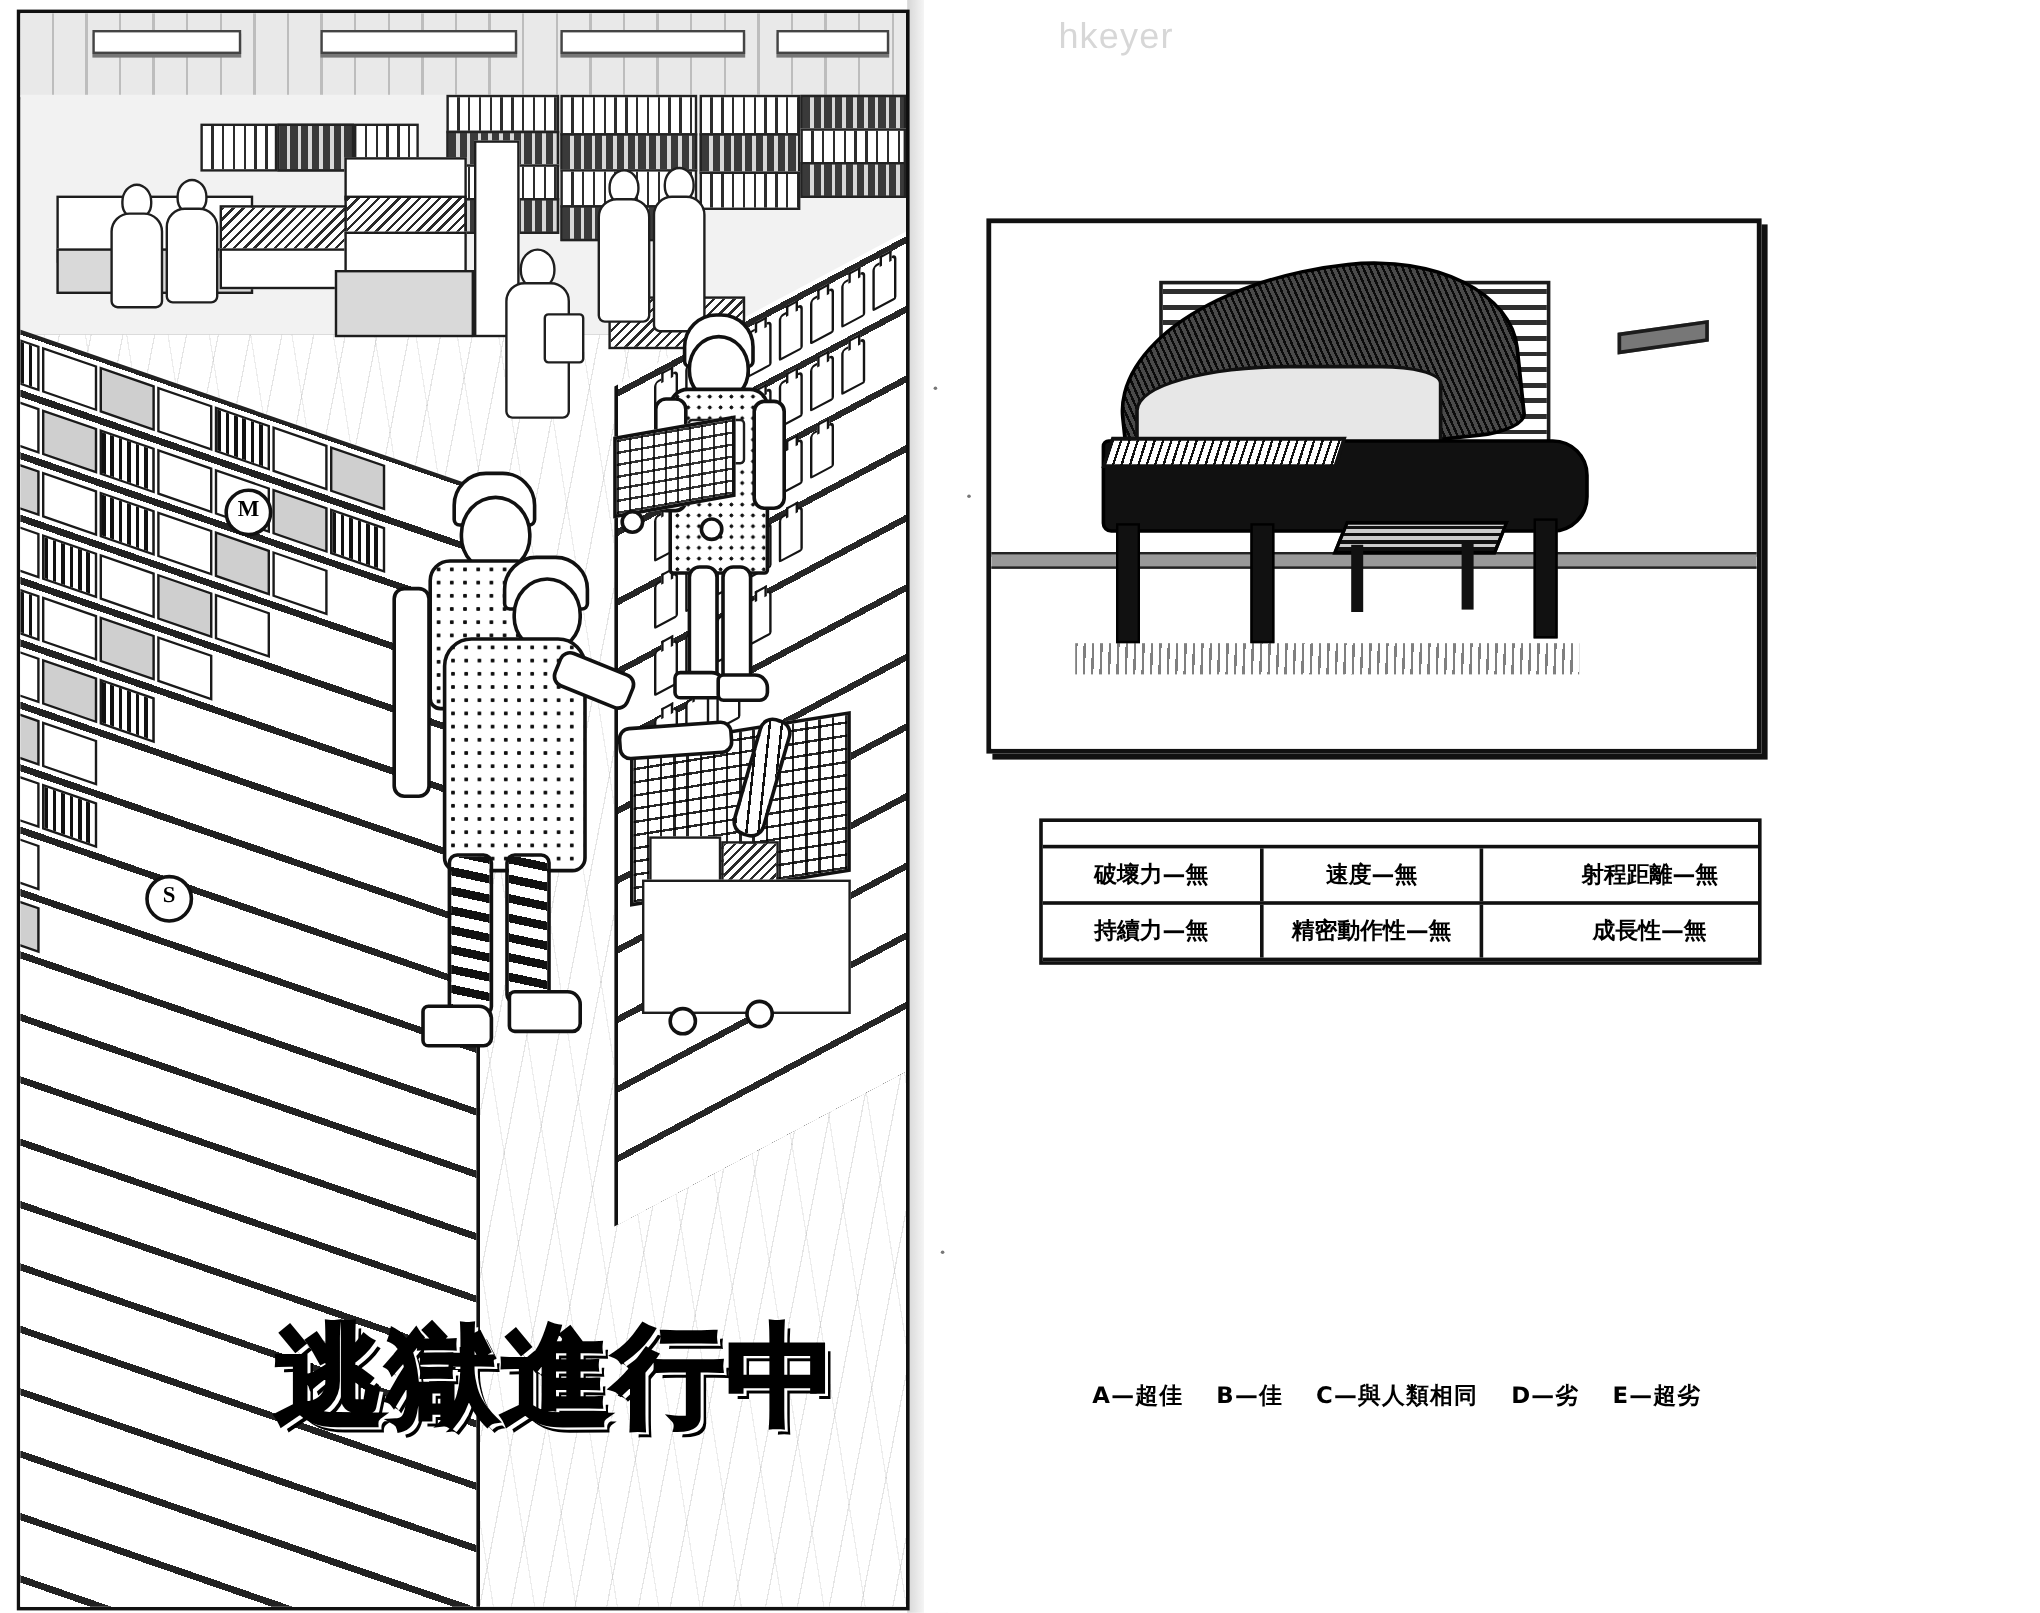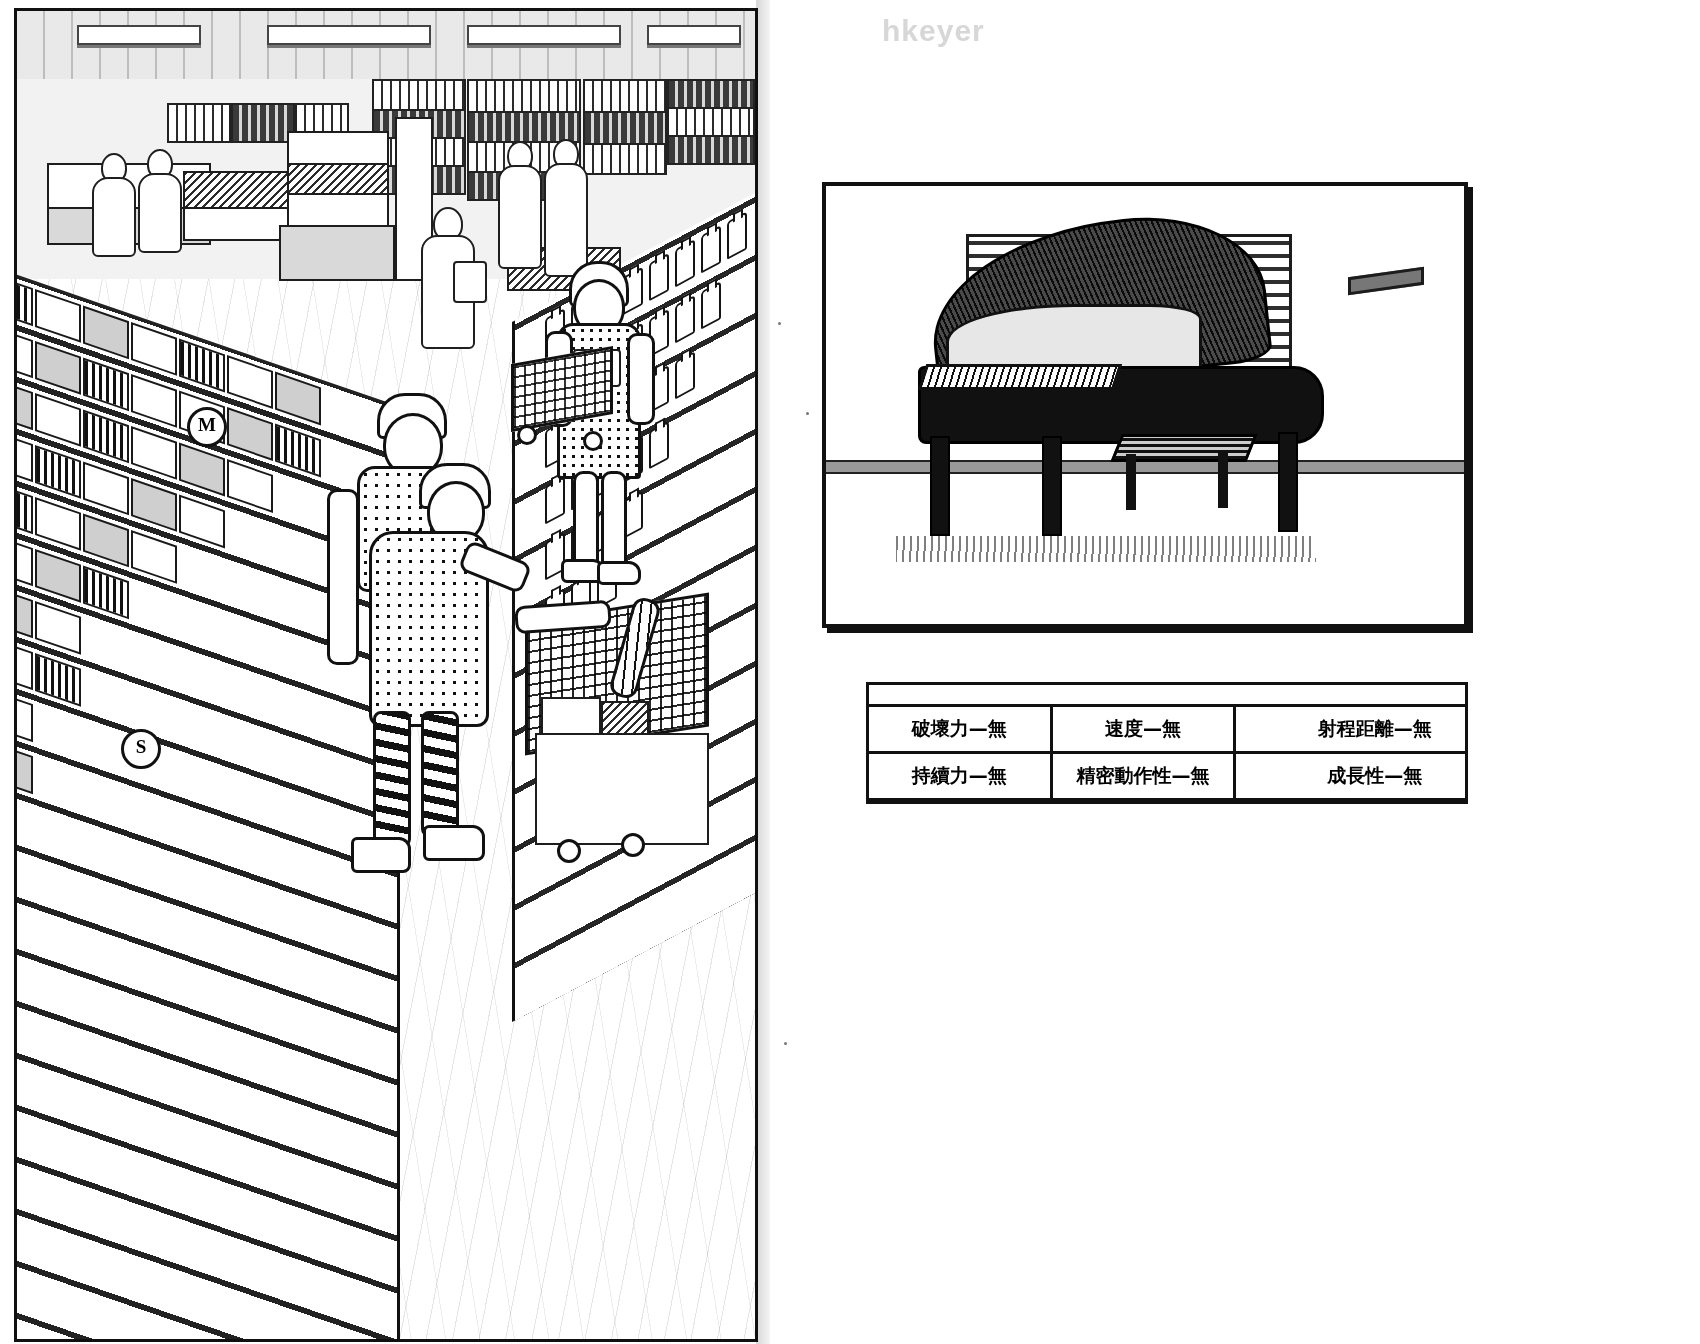--- a/index.html
+++ b/index.html
@@ -337,21 +337,21 @@
     top: 0;
     width: 930px;
     height: 1344px;
     background: #ffffff;
   }
   .watermark {
     position: absolute;
     left: 112px;
     top: 14px;
     font-size: 30px;
-    font-weight: bold;
+    font-weight: normal;
     color: #d7d7d7;
     letter-spacing: 1px;
     font-family: "Liberation Sans", sans-serif;
   }
 
   
   .piano-frame {
     position: absolute;
     left: 52px;
     top: 182px;
@@ -738,20 +738,21 @@
         <div class="island hatched" style="left:584px;top:690px;width:44px;height:42px;"></div>
         <div class="c-arm" style="left:498px;top:592px;width:90px;height:22px;transform:rotate(-4deg);"></div>
         <div class="island" style="left:518px;top:722px;width:170px;height:108px;"></div>
         <div class="cart-wheel" style="left:540px;top:828px;"></div>
         <div class="cart-wheel" style="left:604px;top:822px;"></div>
       </div>
 
       <div class="round-sign" style="left:170px;top:396px;">M</div>
       <div class="round-sign" style="left:104px;top:718px;">S</div>
 
+      <div class="big-title">逃獄進行中</div>
     </div>
   </div>
 
   <div class="page-number">49</div>
   <div class="gutter-shade"></div>
 
   <div class="right-page">
 
     <div class="watermark">hkeyer</div>
 
@@ -786,15 +787,22 @@
         <div class="stat-cell">速度—無</div>
         <div class="stat-cell">射程距離—無</div>
       </div>
       <div class="stat-row">
         <div class="stat-cell">持續力—無</div>
         <div class="stat-cell">精密動作性—無</div>
         <div class="stat-cell">成長性—無</div>
       </div>
     </div>
 
+    <div class="legend">
+      <span>A—超佳</span>
+      <span>B—佳</span>
+      <span>C—與人類相同</span>
+      <span>D—劣</span>
+      <span>E—超劣</span>
+    </div>
   </div>
 
 </div>
 
 </body></html>

